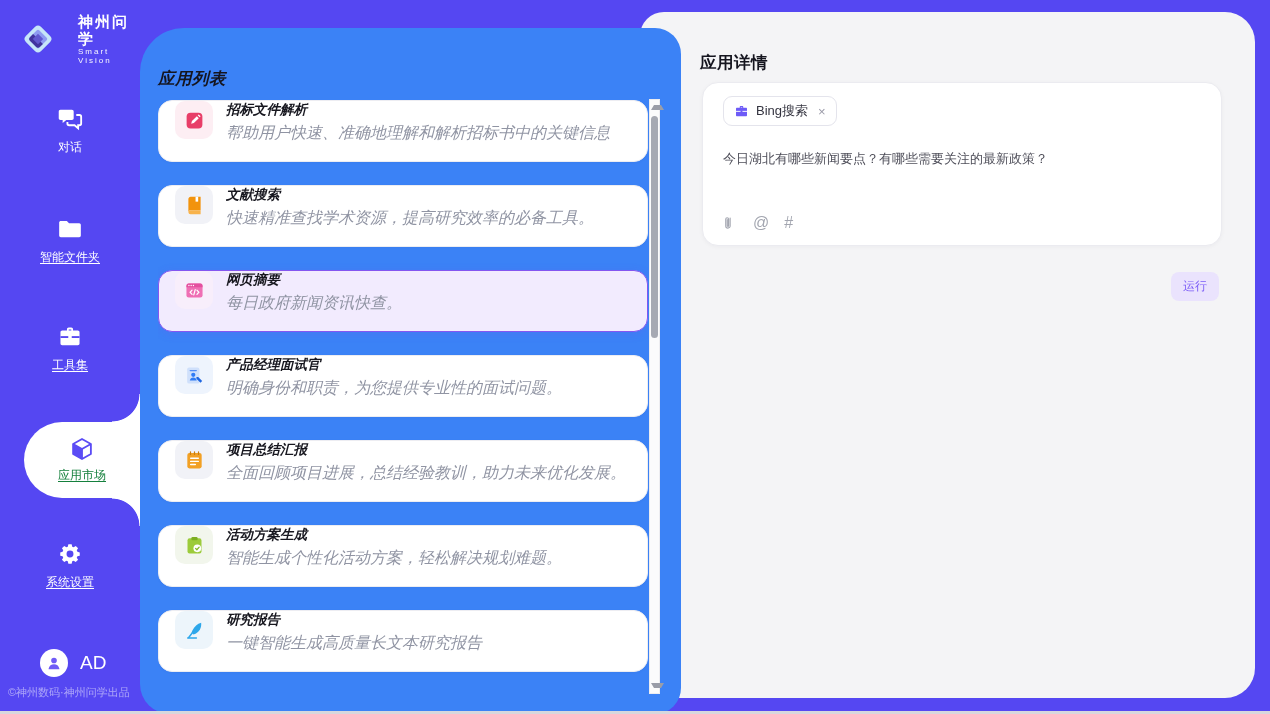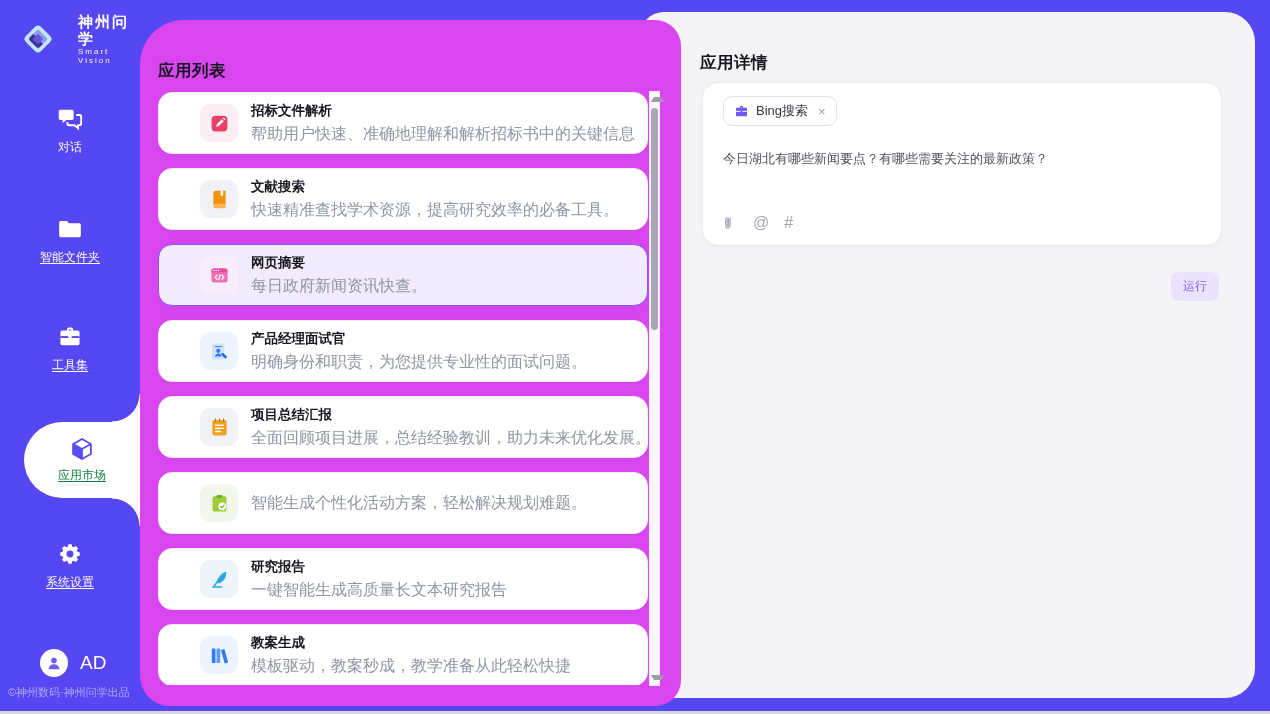--- a/index.html
+++ b/index.html
@@ -34,28 +34,28 @@
 
   .user{position:absolute;left:40px;top:649px;display:flex;align-items:center;gap:12px;cursor:pointer;}
   .avatar{width:28px;height:28px;border-radius:50%;background:#fff;display:flex;align-items:center;justify-content:center;}
   .avatar svg{width:20px;height:20px;}
   .user-name{color:#fff;font-size:19px;}
   .sidebar-footer{position:absolute;left:8px;top:685px;font-size:11px;color:rgba(255,255,255,.5);white-space:nowrap;}
 
   
   .content{position:absolute;left:140px;top:12px;width:1115px;height:686px;}
   .detail-panel{position:absolute;left:500px;top:0;width:615px;height:686px;background:#f4f4f6;border-radius:24px 30px 30px 24px;}
-  .list-panel{position:absolute;left:0;top:8px;width:541px;height:686px;background:#d946ef;border-radius:44px 26px 26px 30px;}
+  .list-panel{position:absolute;left:0;top:16px;width:541px;height:686px;background:#3b82f6;border-radius:44px 26px 26px 30px;font-style:italic;}
 
   .panel-title{position:absolute;top:40px;font-size:16.5px;font-weight:bold;color:#15151f;letter-spacing:.5px;}
   .list-panel .panel-title{left:18px;}
 
   .cards{position:absolute;left:18px;top:72px;width:490px;height:593px;overflow:hidden;}
-  .app-card{position:relative;height:62px;margin-bottom:14px;background:#fff;border:1px solid #ededf2;border-radius:14px;
-    display:flex;align-items:center;box-sizing:border-box;cursor:pointer;box-shadow:0 1px 3px rgba(20,20,40,.03);padding-left:25px;}
+  .app-card{position:relative;height:62px;margin-bottom:23px;background:#fff;border:1px solid #ededf2;border-radius:14px;
+    display:flex;align-items:flex-start;box-sizing:border-box;cursor:pointer;box-shadow:0 1px 3px rgba(20,20,40,.03);}
   .app-card.selected{background:#f2ebfe;border:1.5px solid #8456f0;box-shadow:0 2px 10px rgba(120,70,235,.18);}
   .app-icon{width:38px;height:38px;border-radius:10px;margin-left:16px;flex:0 0 38px;
     display:flex;align-items:center;justify-content:center;}
   .app-icon svg{width:21px;height:21px;display:block;}
   .app-text{display:flex;flex-direction:column;margin-left:13px;gap:4px;min-width:0;}
   .app-title{font-size:13.5px;font-weight:bold;color:#17171f;}
   .app-desc{font-size:16px;color:#9094a3;white-space:nowrap;}
 
   
   .scrollbar{position:absolute;left:509px;top:71px;width:11px;height:595px;background:#fbfbfc;border:1px solid #ececf0;box-sizing:border-box;}
@@ -238,20 +238,21 @@
         <div class="app-card">
           <span class="app-icon" style="background:#f2f6ec">
             <svg viewBox="0 0 24 24">
               <rect x="4" y="3.8" width="16" height="17.4" rx="2.4" fill="#9ccb3b"></rect>
               <rect x="8.4" y="2.2" width="7.2" height="3.8" rx="1.4" fill="#7cae21"></rect>
               <circle cx="15.2" cy="15.2" r="4.4" fill="#fff"></circle>
               <path d="M13.2 15.3l1.5 1.5 2.6-2.9" stroke="#84b82a" stroke-width="1.5" fill="none" stroke-linecap="round" stroke-linejoin="round"></path>
             </svg>
           </span>
           <span class="app-text">
+            <span class="app-title">活动方案生成</span>
             <span class="app-desc">智能生成个性化活动方案，轻松解决规划难题。</span>
           </span>
         </div>
         <div class="app-card">
           <span class="app-icon" style="background:#edf5fb">
             <svg viewBox="0 0 24 24">
               <path fill="#2ea7ea" d="M19.6 3.2c.6 5.6-1.8 10-6.4 12.4l-2.4.9-2.1-2.1.9-2.4C12 7.4 15.2 4.3 19.6 3.2z"></path>
               <path d="M10 14l-4.6 6" stroke="#2ea7ea" stroke-width="1.7" stroke-linecap="round" fill="none"></path>
               <path d="M4.2 20.6h10" stroke="#2ea7ea" stroke-width="1.6" stroke-linecap="round"></path>
             </svg>

